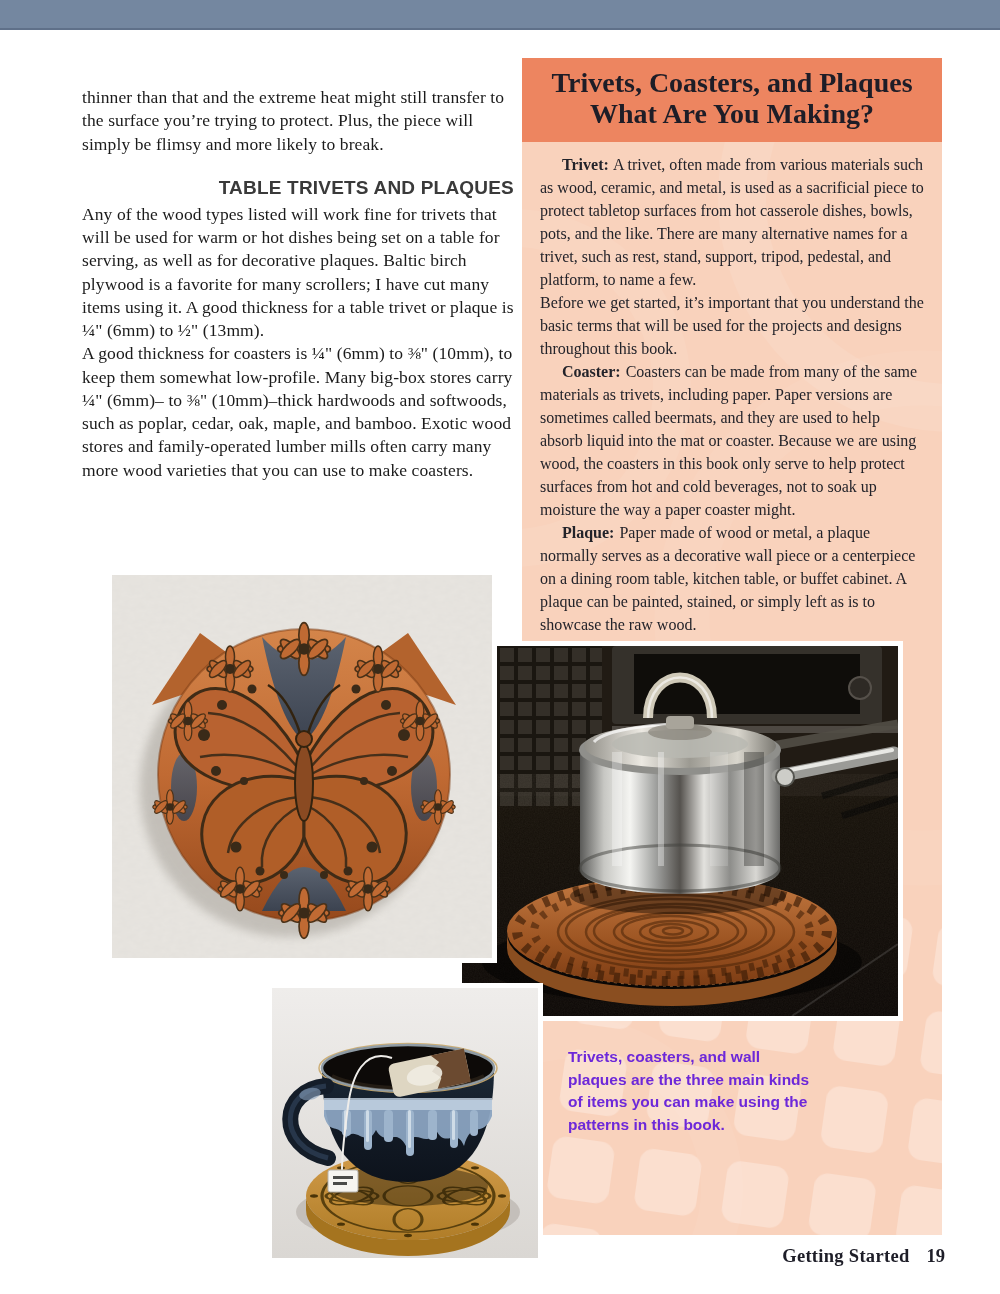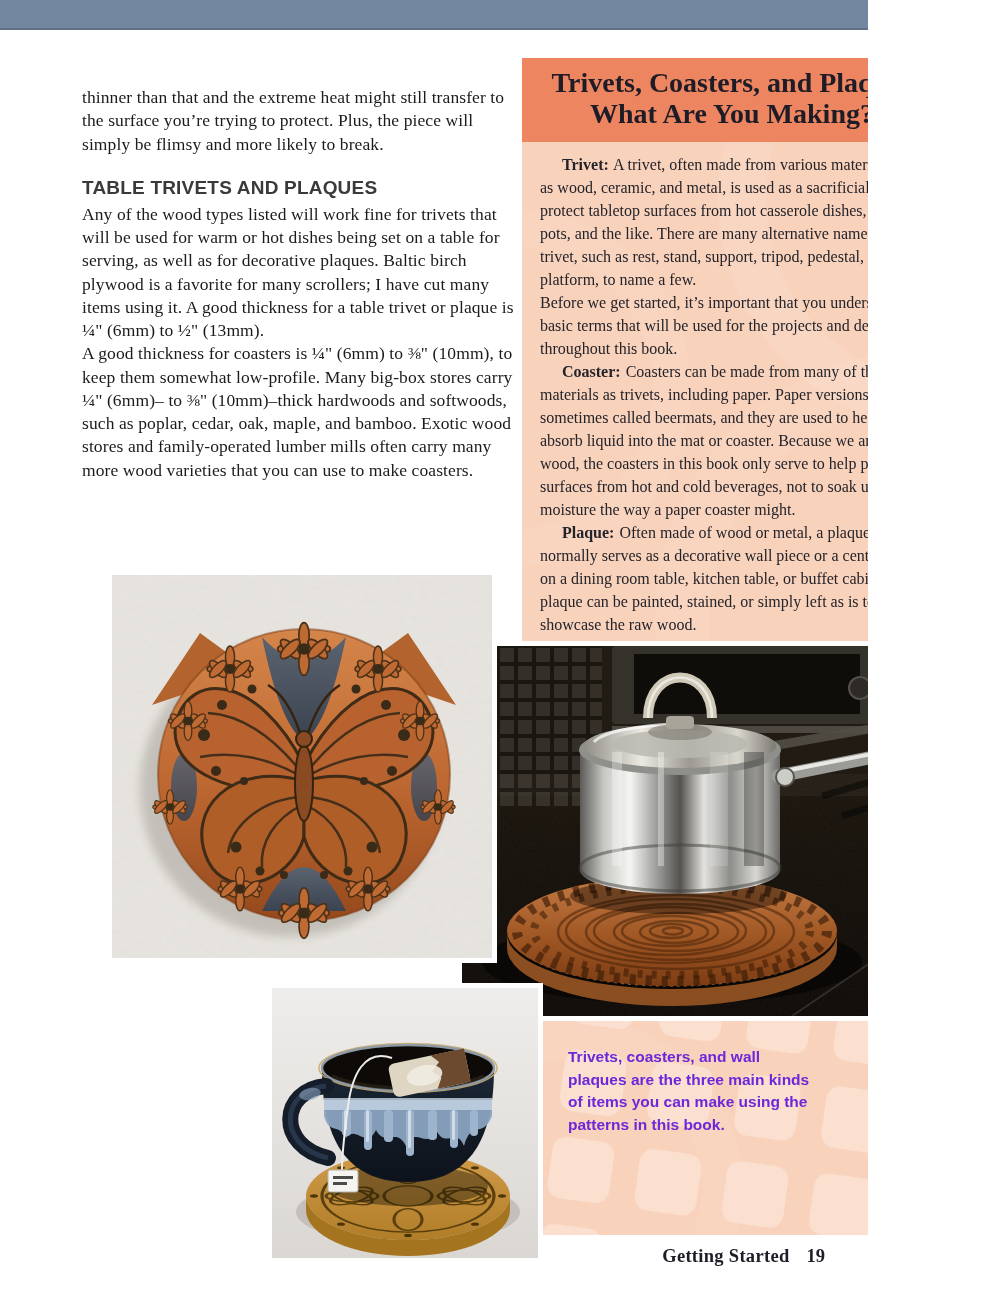--- a/index.html
+++ b/index.html
@@ -1,29 +1,29 @@
 <!DOCTYPE html>
 <html><head>
 <meta charset="utf-8">
 <style>
   html,body { margin:0; padding:0; background:#ffffff; }
   .page {
-    position:relative; width:868px; height:1294px; background:#ffffff;
+    position:relative; width:1000px; height:1294px; background:#ffffff;
     overflow:hidden; font-family:"Liberation Serif", serif;
   }
   .top-bar {
     position:absolute; left:0; top:0; width:1000px; height:28px;
     background:#7487a0; border-bottom:2px solid #5f7089;
   }
   
   .left-col { position:absolute; left:82px; top:86px; width:432px; color:#1b1b1b; }
   .body-p { margin:0; font-size:17.5px; line-height:1.33; letter-spacing:0.1px; }
   .heading {
     margin:21px 0 4px 0; font-family:"Liberation Sans", sans-serif;
-    font-size:19px; font-weight:bold; color:#3a3a3a; letter-spacing:0.2px;
+    font-size:19px; font-weight:bold; color:#3a3a3a; letter-spacing:0.2px;text-align:right;
   }
   
   .sidebar {
     position:absolute; left:522px; top:58px; width:420px; height:1177px;
     background:#f9d2bc; z-index:1;
   }
   .sb-pattern { position:absolute; left:0; top:0; pointer-events:none; }
   .sb-header {
     position:relative; background:#ed8560; padding:9px 6px 12px 6px; text-align:center;
   }
@@ -41,21 +41,21 @@
   .photo-butterfly { left:112px; top:575px; padding:0 5px 5px 0; z-index:3; }
   .photo-pot { left:457px; top:641px; padding:5px; z-index:2; }
   .photo-teacup { left:267px; top:983px; padding:5px; z-index:4; }
   
   .caption {
     position:absolute; left:568px; top:1046px; width:242px; z-index:5;
     font-family:"Liberation Sans", sans-serif; font-weight:bold;
     font-size:15.5px; line-height:1.46; color:#6d28d9;
   }
   .footer {
-    position:absolute; right:43px; top:1246px; z-index:5; display:flex;
+    position:absolute; right:55px; top:1246px; z-index:5; display:flex;
     align-items:baseline; gap:17px; color:#1e1e28;
   }
   .footer-section { font-size:18.5px; font-weight:bold; letter-spacing:0.3px; }
   .footer-page { font-size:18.5px; font-weight:bold; }
 </style>
 </head>
 <body>
 
 <div class="page">
 
@@ -82,21 +82,21 @@
       <circle cx="50" cy="1130" r="150" fill="none" stroke="#ffffff" opacity="0.05" stroke-width="42"></circle>
     </svg>
     <div class="sb-header">
       <div class="sb-title-line">Trivets, Coasters, and Plaques</div>
       <div class="sb-title-line">What Are You Making?</div>
     </div>
     <div class="sb-body">
       <p class="sb-p"><b>Trivet:</b> <span>A trivet, often made from various materials such as wood, ceramic, and metal, is used as a sacrificial piece to protect tabletop surfaces from hot casserole dishes, bowls, pots, and the like. There are many alternative names for a trivet, such as rest, stand, support, tripod, pedestal, and platform, to name a few.</span></p>
       <p class="sb-p no-indent">Before we get started, it’s important that you understand the basic terms that will be used for the projects and designs throughout this book.</p>
       <p class="sb-p"><b>Coaster:</b> <span>Coasters can be made from many of the same materials as trivets, including paper. Paper versions are sometimes called beermats, and they are used to help absorb liquid into the mat or coaster. Because we are using wood, the coasters in this book only serve to help protect surfaces from hot and cold beverages, not to soak up moisture the way a paper coaster might.</span></p>
-      <p class="sb-p"><b>Plaque:</b> <span>Often made of wood or metal, a plaque normally serves as a decorative wall piece or a centerpiece on a dining room table, kitchen table, or buffet cabinet. A plaque can be painted, stained, or simply left as is to showcase the raw wood.</span></p>
+      <p class="sb-p"><b>Plaque:</b> <span>Paper made of wood or metal, a plaque normally serves as a decorative wall piece or a centerpiece on a dining room table, kitchen table, or buffet cabinet. A plaque can be painted, stained, or simply left as is to showcase the raw wood.</span></p>
     </div>
   </aside>
 
   <div class="photo photo-pot">
     <svg width="436" height="370" viewBox="0 0 436 370">
       <defs>
         <linearGradient id="kbg" x1="0" y1="0" x2="0" y2="1">
           <stop offset="0" stop-color="#2a2218"></stop>
             <stop offset="0.45" stop-color="#151009"></stop>
             <stop offset="1" stop-color="#0b0705"></stop>

